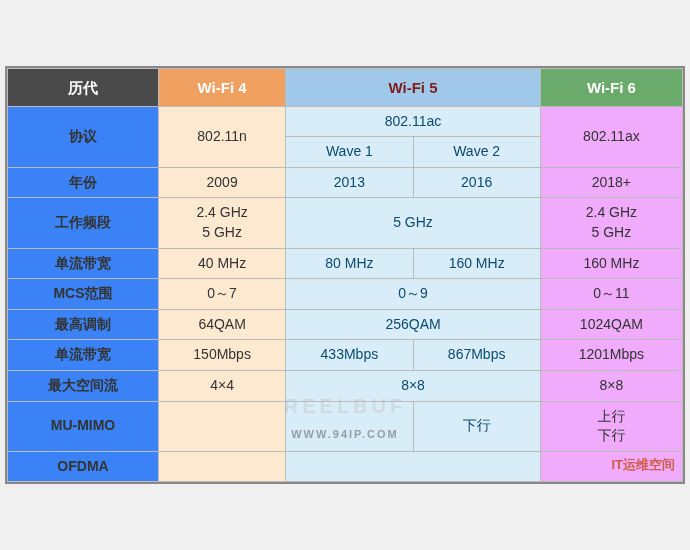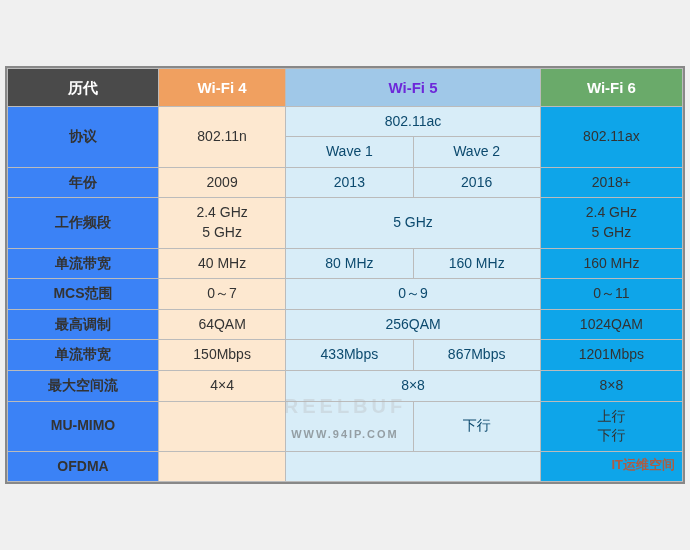--- a/index.html
+++ b/index.html
@@ -37,21 +37,21 @@
       font-weight: bold;
       font-size: 15px;
       padding: 8px 4px;
     }
     .header-row th.wifi4 {
       background: #f0a060;
       color: #fff;
     }
     .header-row th.wifi5 {
       background: #a0c8e8;
-      color: #6d28d9;
+      color: #7f1d1d;
     }
     .header-row th.wifi6 {
       background: #6aaa6a;
       color: #fff;
     }
     
     td.cat {
       background: #3b82f6;
       font-weight: bold;
       color: #333;
@@ -62,21 +62,21 @@
       background: #fde8d0;
       color: #333;
     }
     
     td.w5 {
       background: #d8edf8;
       color: #0c4a6e;
     }
     
     td.w6 {
-      background: #0ea5e9;
+      background: #f0abfc;
       color: #333;
     }
     
     .watermark {
       position: absolute;
       bottom: 8px;
       right: 8px;
       font-size: 13px;
       color: rgba(200, 80, 40, 0.85);
       font-weight: bold;

